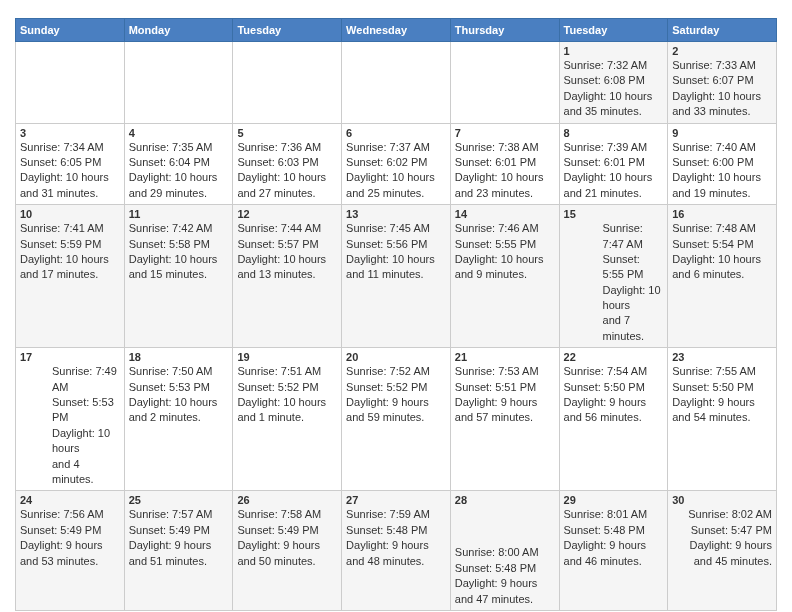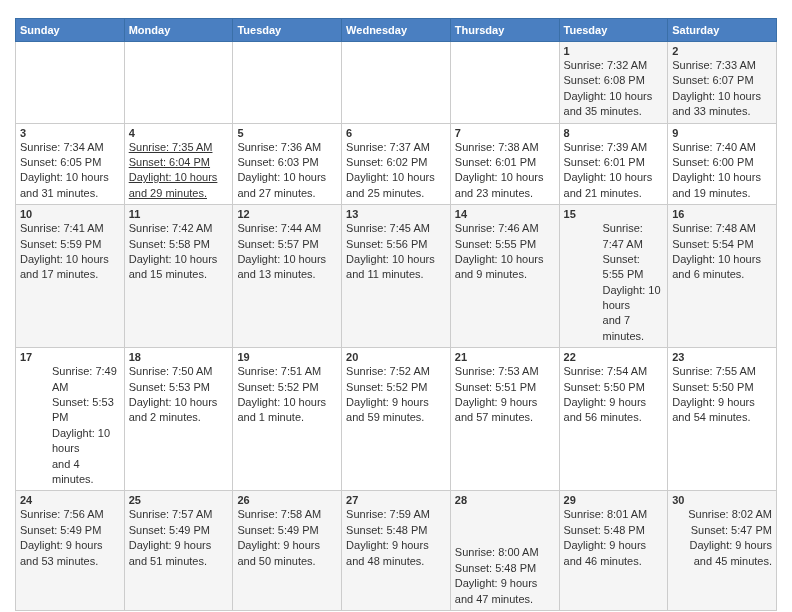--- a/index.html
+++ b/index.html
@@ -134,21 +134,21 @@
         <tr>
           <td>
             <span class="day-num">3</span>
             <div class="day-info" style="white-space: pre-line;">Sunrise: 7:34 AM
 Sunset: 6:05 PM
 Daylight: 10 hours
 and 31 minutes.</div>
           </td>
           <td>
             <span class="day-num">4</span>
-            <div class="day-info" style="white-space: pre-line; text-decoration: underline;">Sunrise: 7:35 AM
+            <div class="day-info" style="white-space: pre-line;">Sunrise: 7:35 AM
 Sunset: 6:04 PM
 Daylight: 10 hours
 and 29 minutes.</div>
           </td>
           <td>
             <span class="day-num">5</span>
             <div class="day-info" style="white-space: pre-line;">Sunrise: 7:36 AM
 Sunset: 6:03 PM
 Daylight: 10 hours
 and 27 minutes.</div>

